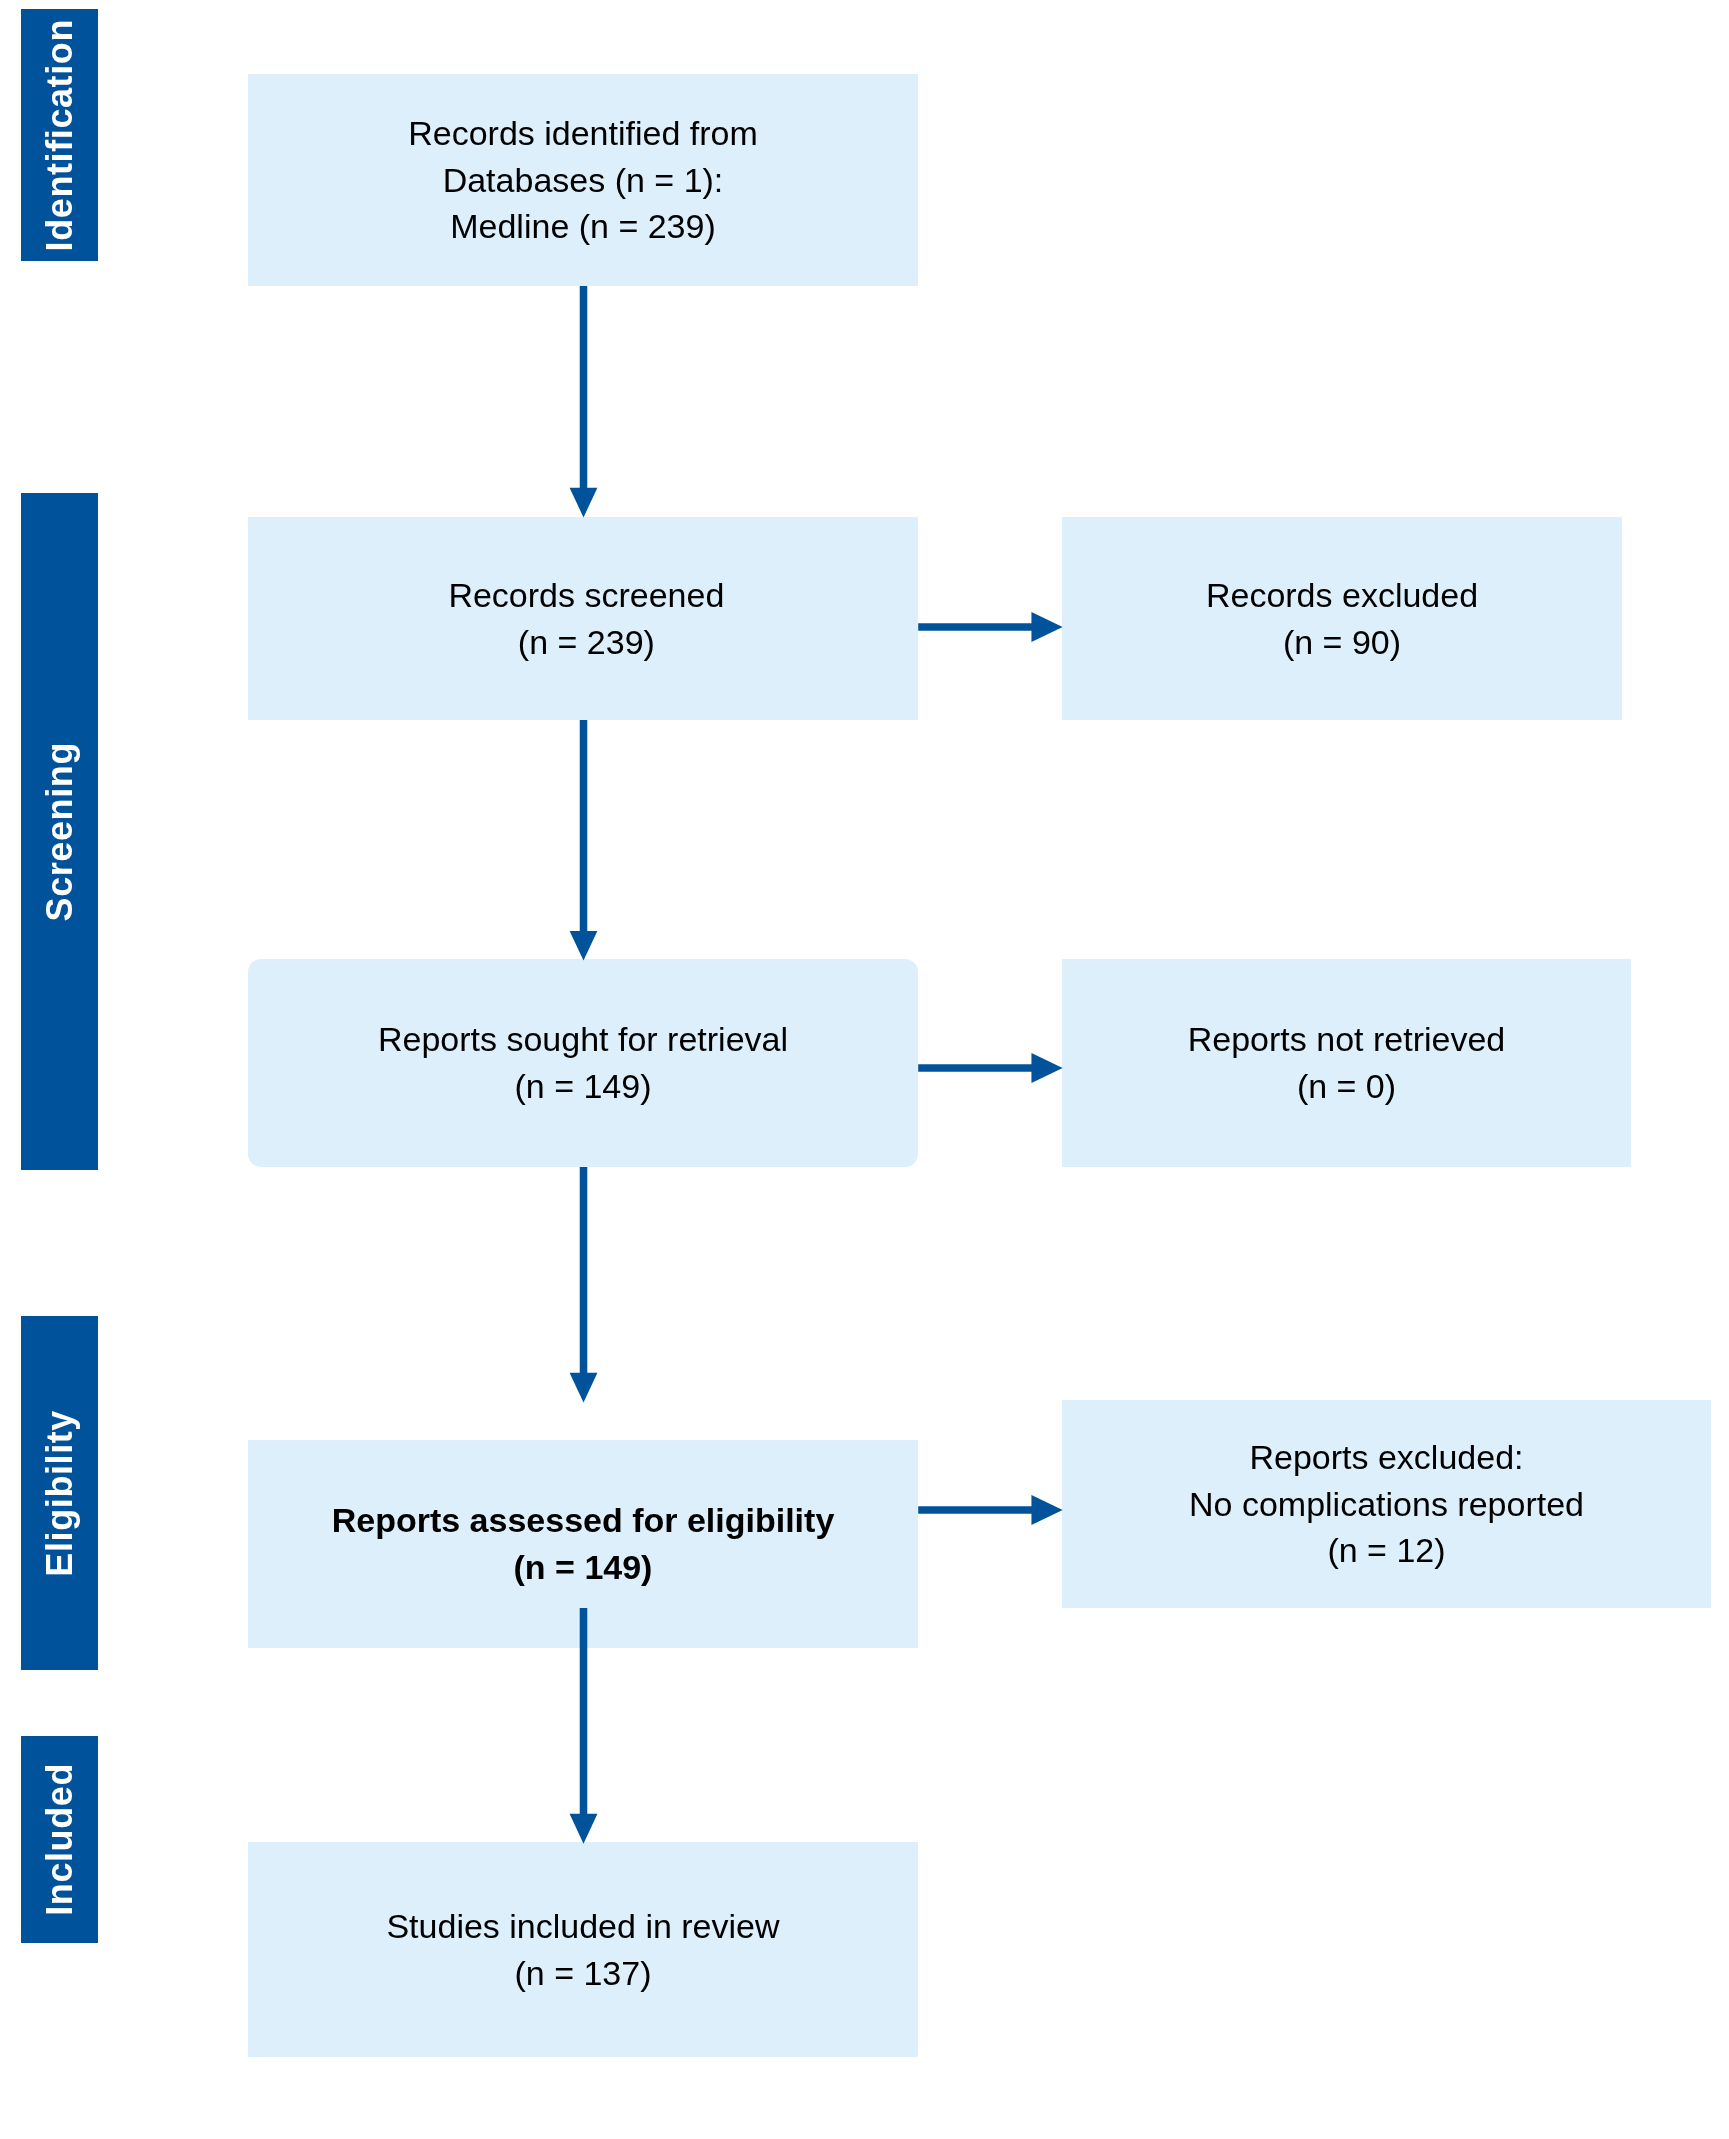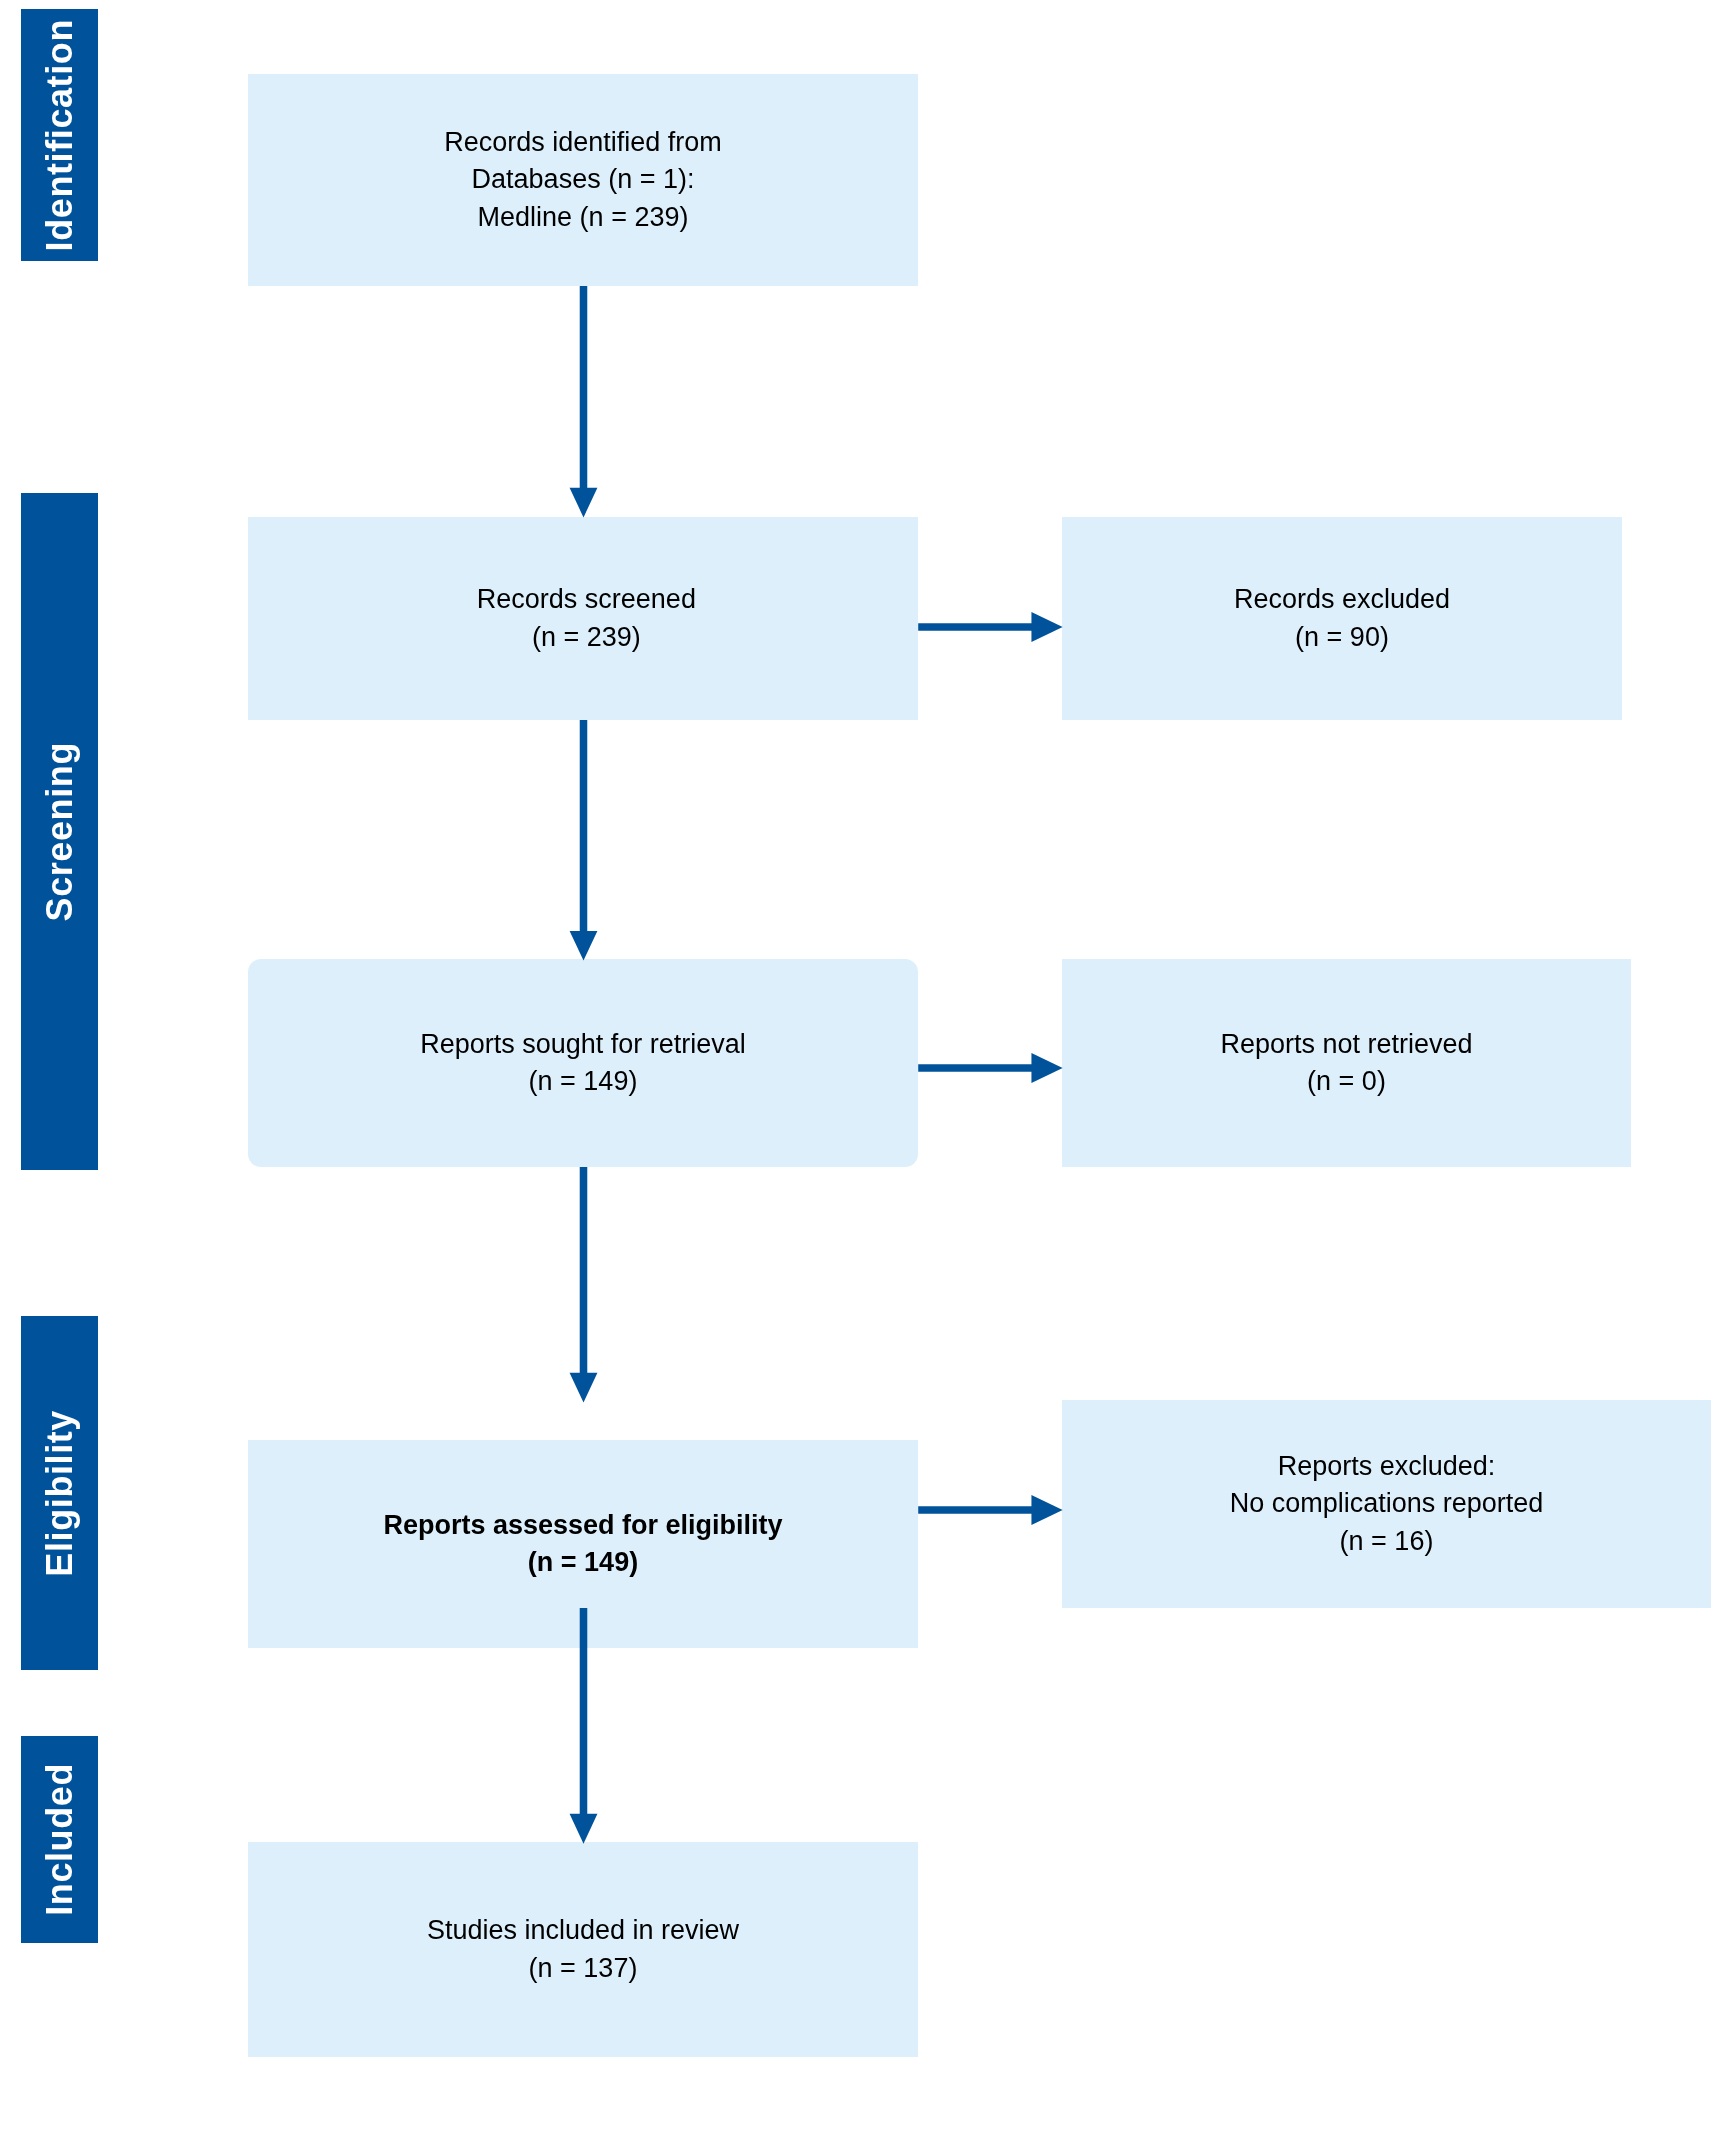--- a/index.html
+++ b/index.html
@@ -42,21 +42,21 @@
     position: absolute;
     background: #dceffb;
     display: flex;
     align-items: center;
     justify-content: center;
     box-sizing: border-box;
     padding: 5.8px 16.3px;
   }
   .flow-box .box-text {
     color: #000000;
-    font-size: 27px;
+    font-size: 34px;
     line-height: 1.38;
     text-align: center;
     white-space: pre-line;
     font-family: "Liberation Sans", sans-serif;
   }
 
   
   .conn {
     position: absolute;
   }
@@ -118,21 +118,21 @@
   </div>
 
   <div class="flow-box" style="left:1062px; top:959px; width:569px; height:208px;">
     <div class="box-text">Reports not retrieved
 (n = 0)</div>
   </div>
 
   <div class="flow-box" style="left:1062px; top:1400px; width:649px; height:208px;">
     <div class="box-text">Reports excluded:
 No complications reported
-(n = 16)</div>
+(n = 12)</div>
   </div>
 
   <div class="conn" style="left:563px; top:286px; width:41px; height:232px;">
     <svg width="41" height="232" viewBox="0 0 70 400">
       <line x1="35" y1="0" x2="35" y2="352" stroke="#00539b" stroke-width="13"></line>
       <polygon points="11,348 59,348 35,399" fill="#00539b"></polygon>
     </svg>
   </div>
 
   <div class="conn" style="left:918px; top:601px; width:146px; height:52px;">

